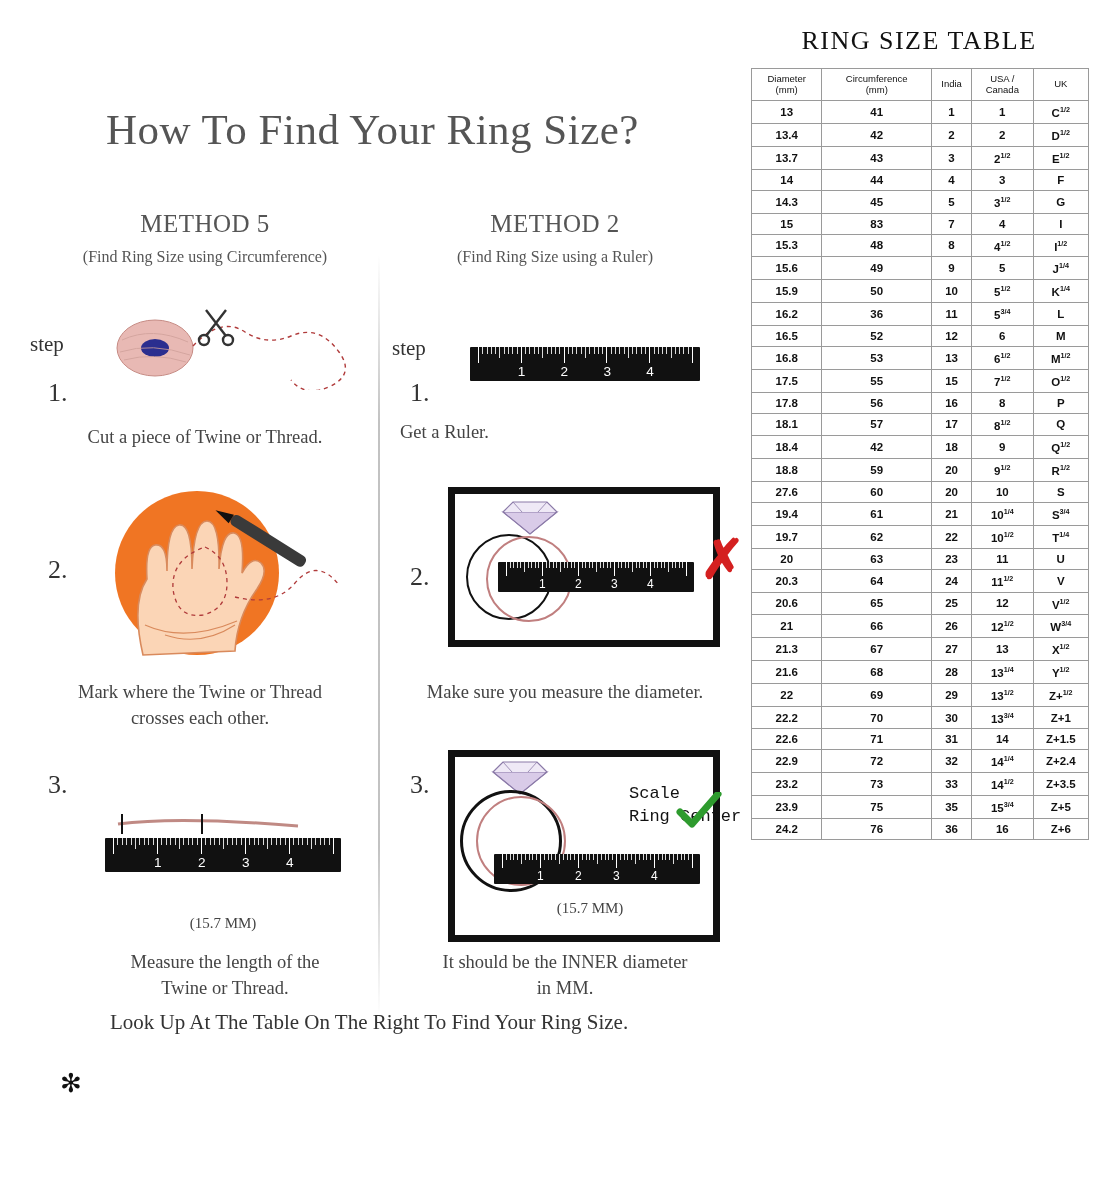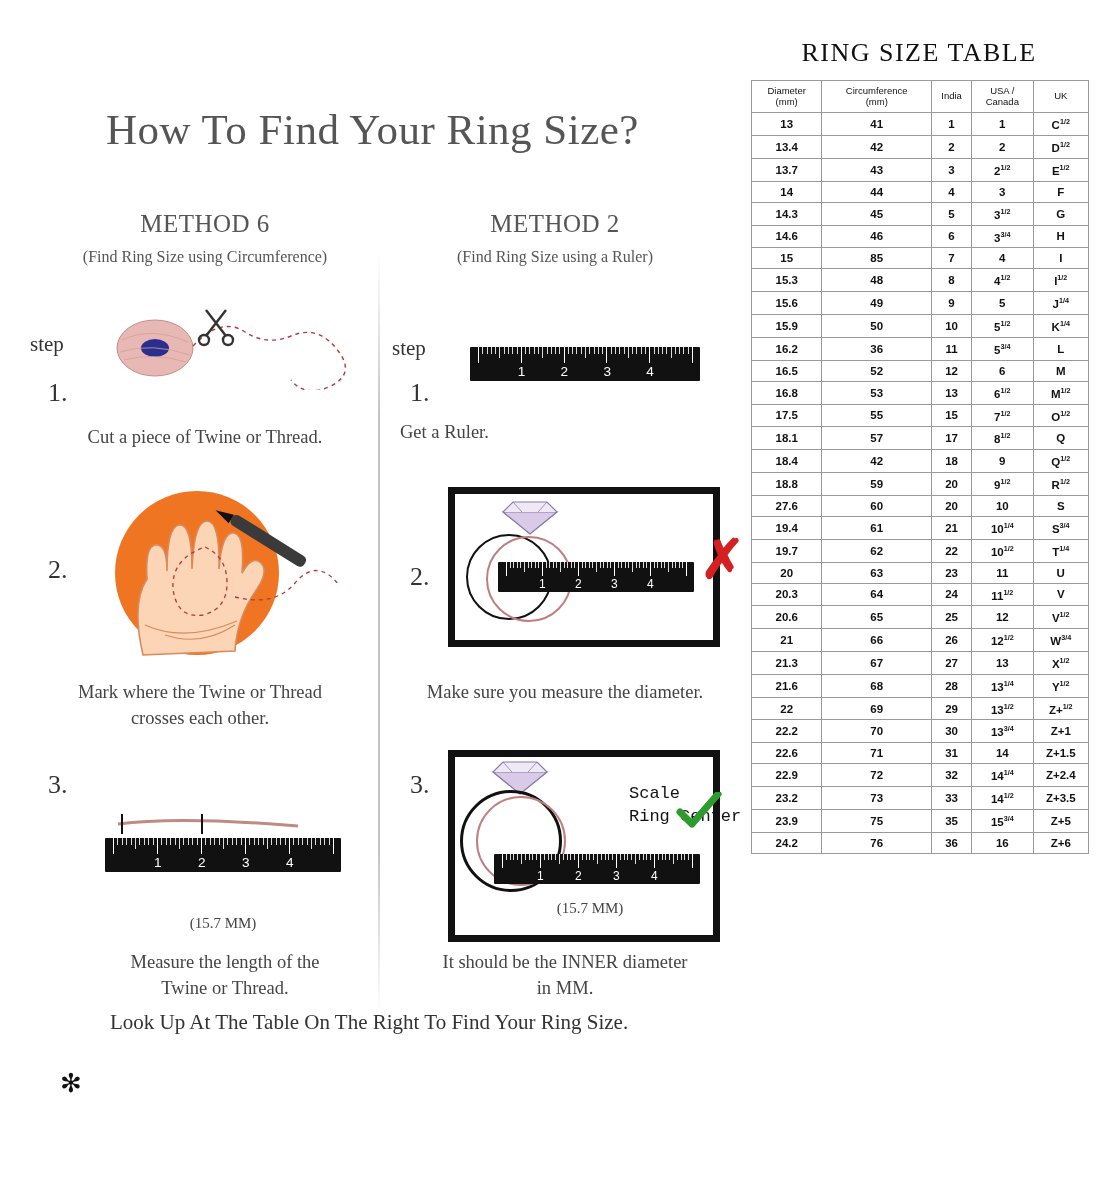--- a/index.html
+++ b/index.html
@@ -48,42 +48,42 @@
   .scale-text{position:absolute;font-family:"Liberation Mono",monospace;font-size:17px;color:#111;line-height:1.35;}
 
   .star{position:absolute;font-size:26px;color:#111;}
   .footnote{position:absolute;font-size:21px;color:#333;}
 
   
   .spool{position:absolute;}
   .hand{position:absolute;}
 
   
-  #table-wrap{position:absolute;left:745px;top:12px;width:355px;height:868px;}
+  #table-wrap{position:absolute;left:745px;top:0;width:355px;height:868px;}
   #table-title{
     position:absolute;left:0;top:26px;width:348px;text-align:center;
     font-size:26px;letter-spacing:1.5px;color:#111;
   }
   table{position:absolute;left:6px;top:68px;border-collapse:collapse;width:338px;
         font-family:"Liberation Sans",sans-serif;}
   th,td{border:1px solid #9a9a9a;text-align:center;color:#111;}
   th{font-weight:normal;font-size:9.5px;padding:5px 1px;line-height:1.12;}
   td{font-size:11.5px;padding:4px 1px;font-weight:bold;}
   sup{font-size:7.2px;vertical-align:super;}
 </style>
 </head>
 <body>
 
 <div id="guide">
 
   <div id="main-title">How To Find Your Ring Size?</div>
 
   <div class="divider"></div>
 
-  <div id="m1-head" class="method-head">METHOD 6</div>
+  <div id="m1-head" class="method-head">METHOD 5</div>
   <div id="m1-sub" class="method-sub">(Find Ring Size using Circumference)</div>
 
   <div class="step-word" style="left:30px;top:332px;">step</div>
   <div class="step-num" style="left:48px;top:378px;">1.</div>
 
   <svg class="spool" style="left:110px;top:300px;" width="260" height="90">
     <ellipse cx="45" cy="48" rx="38" ry="28" fill="#e8b9b4" stroke="#c68b84" stroke-width="1"></ellipse>
     <ellipse cx="45" cy="48" rx="14" ry="9" fill="#2b2e8f"></ellipse>
     <g stroke="#cfa09a" stroke-width="1" opacity=".8">
       <path d="M12 40 q30 -14 66 2" fill="none"></path>
@@ -456,29 +456,22 @@
           <td>F</td>
         </tr>
         <tr>
           <td>14.3</td>
           <td>45</td>
           <td>5</td>
           <td>3<sup>1/2</sup></td>
           <td>G</td>
         </tr>
         <tr>
-          <td>14.6</td>
-          <td>46</td>
-          <td>6</td>
-          <td>3<sup>3/4</sup></td>
-          <td>H</td>
-        </tr>
-        <tr>
           <td>15</td>
-          <td>85</td>
+          <td>83</td>
           <td>7</td>
           <td>4</td>
           <td>I</td>
         </tr>
         <tr>
           <td>15.3</td>
           <td>48</td>
           <td>8</td>
           <td>4<sup>1/2</sup></td>
           <td>I<sup>1/2</sup></td>
@@ -519,20 +512,27 @@
           <td>M<sup>1/2</sup></td>
         </tr>
         <tr>
           <td>17.5</td>
           <td>55</td>
           <td>15</td>
           <td>7<sup>1/2</sup></td>
           <td>O<sup>1/2</sup></td>
         </tr>
         <tr>
+          <td>17.8</td>
+          <td>56</td>
+          <td>16</td>
+          <td>8</td>
+          <td>P</td>
+        </tr>
+        <tr>
           <td>18.1</td>
           <td>57</td>
           <td>17</td>
           <td>8<sup>1/2</sup></td>
           <td>Q</td>
         </tr>
         <tr>
           <td>18.4</td>
           <td>42</td>
           <td>18</td>

